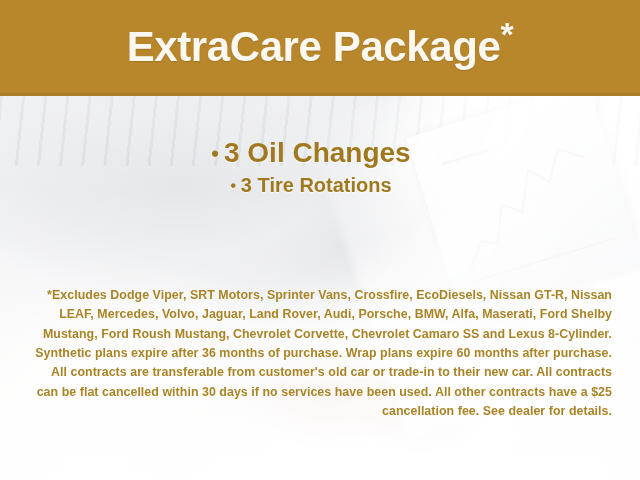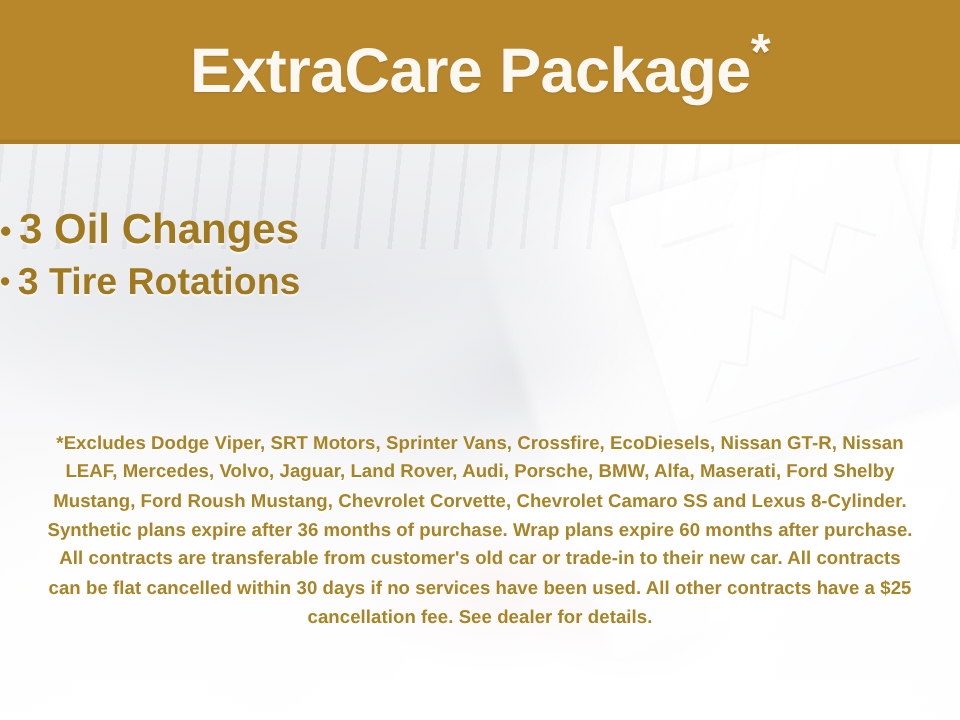--- a/index.html
+++ b/index.html
@@ -83,42 +83,42 @@
     white-space:nowrap;
     text-shadow:0 1px 1px rgba(120,88,25,.35);
   }
   .header-title .star{font-size:34px;vertical-align:super;line-height:0;}
 
   
   .bullets{
     position:absolute;left:0;top:135px;width:640px;
     padding-right:18px;
     box-sizing:border-box;
-    text-align:left;
+    text-align:center;
   }
   .bullet{
     color:#a0791f;
     font-weight:bold;
     line-height:1.32;
     white-space:nowrap;
     text-shadow:0 1px 1px rgba(255,255,255,.7);
   }
   .bullet .dot{
     font-size:.78em;
     vertical-align:middle;
     padding-right:5px;
   }
   .bullet-1{font-size:28px;}
-  .bullet-2{font-size:25px;}
+  .bullet-2{font-size:20px;}
   .bullet-3{font-size:30px;}
 
   
   .disclaimer{
     position:absolute;left:28px;right:28px;top:286px;
-    text-align:center;
+    text-align:right;
     color:#a98426;
     font-size:12.4px;
     font-weight:bold;
     line-height:1.56;
     letter-spacing:.05px;
     text-shadow:0 1px 0 rgba(255,255,255,.75);
   }
 </style>
 </head>
 <body>

